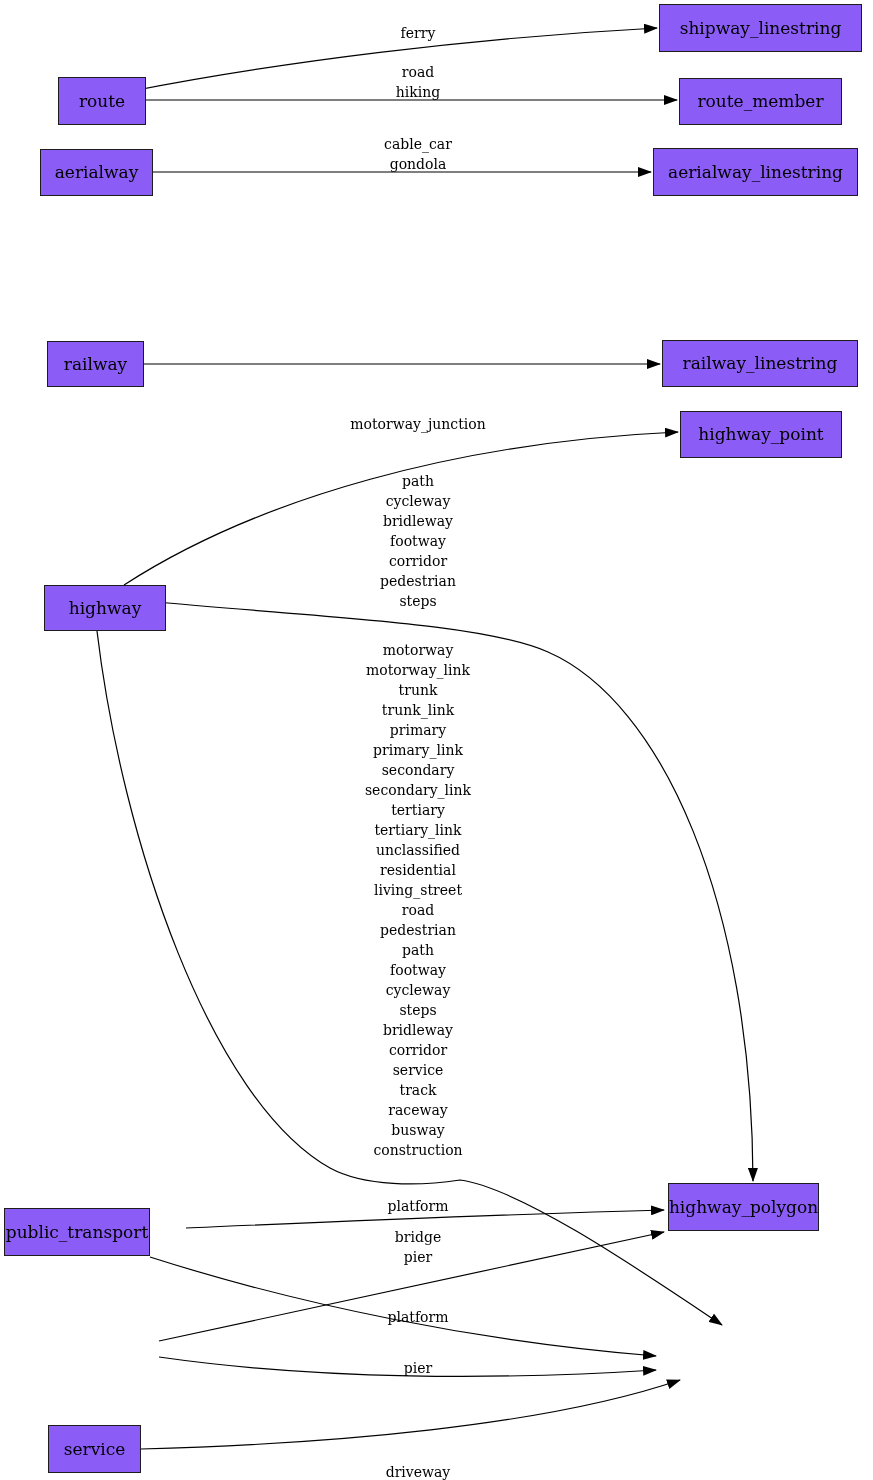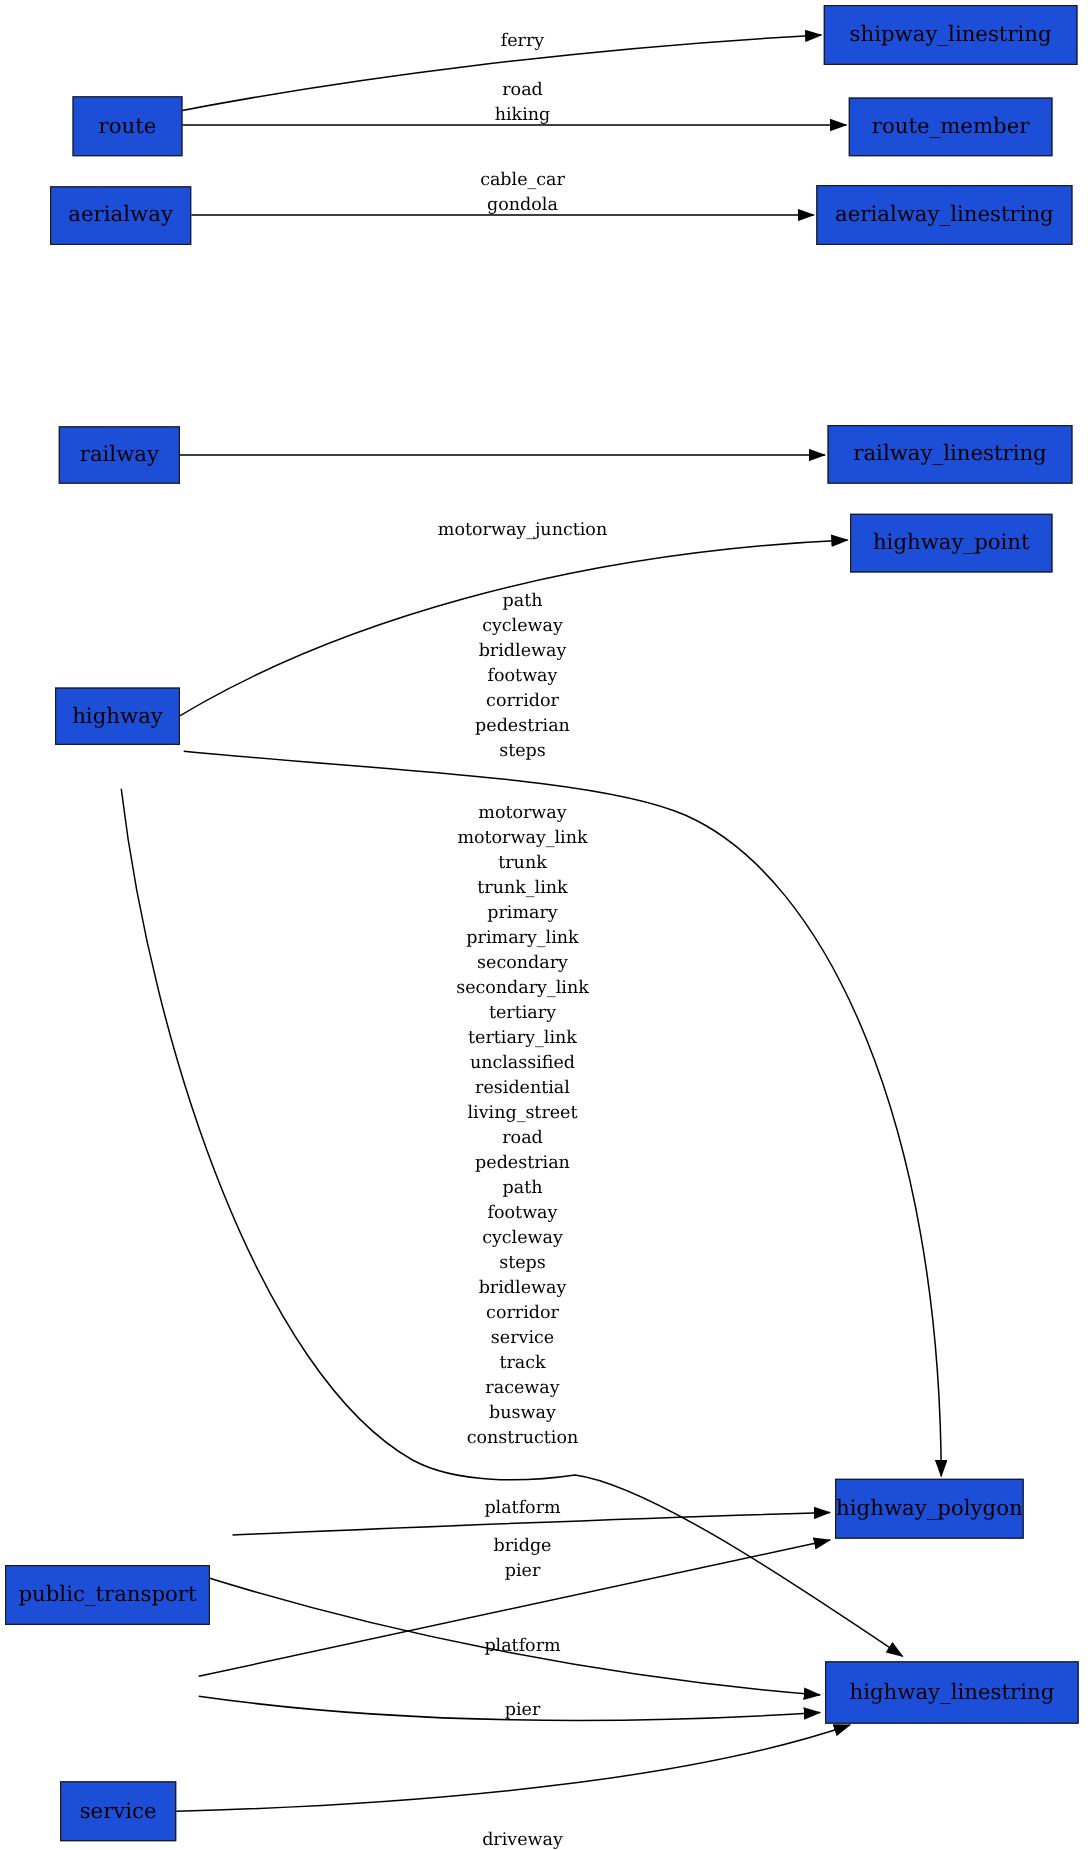--- a/index.html
+++ b/index.html
@@ -25,21 +25,21 @@
   }
   .edges-svg path {
     fill: none;
     stroke: #000000;
     stroke-width: 1.2;
   }
   .node {
     position: absolute;
     box-sizing: border-box;
     border: 1.5px solid #1c1c1c;
-    background: #1d4ed8;
+    background: #8b5cf6;
     display: flex;
     align-items: center;
     justify-content: center;
     font-size: 17px;
     white-space: nowrap;
     line-height: 1;
   }
   .edge-label {
     position: absolute;
     transform: translateX(-50%);
@@ -70,31 +70,30 @@
     <path d="M 186,1228 C 350,1221 510,1214 664,1210" marker-end="url(#arrow)"></path>
     <path d="M 150,1257 C 300,1305 480,1342 656,1356" marker-end="url(#arrow)"></path>
     <path d="M 159,1341 C 330,1305 500,1268 664,1232" marker-end="url(#arrow)"></path>
     <path d="M 159,1357 C 320,1380 500,1380 656,1370" marker-end="url(#arrow)"></path>
     <path d="M 141,1449 C 330,1444 545,1426 680,1380" marker-end="url(#arrow)"></path>
   </svg>
 
   <div class="node" style="left:58px;top:77px;width:88px;height:48px">route</div>
   <div class="node" style="left:40px;top:149px;width:113px;height:47px">aerialway</div>
   <div class="node" style="left:47px;top:341px;width:97px;height:46px">railway</div>
-  <div class="node" style="left:44px;top:550px;width:100px;height:46px">highway</div>
-  <div class="node" style="left:4px;top:1252px;width:164px;height:48px">public_transport</div>
+  <div class="node" style="left:44px;top:585px;width:122px;height:46px">highway</div>
+  <div class="node" style="left:4px;top:1208px;width:146px;height:48px">public_transport</div>
   <div class="node" style="left:48px;top:1425px;width:93px;height:48px">service</div>
 
   <div class="node" style="left:659px;top:4px;width:203px;height:48px">shipway_linestring</div>
   <div class="node" style="left:679px;top:78px;width:163px;height:47px">route_member</div>
   <div class="node" style="left:653px;top:148px;width:205px;height:48px">aerialway_linestring</div>
   <div class="node" style="left:680px;top:411px;width:162px;height:47px">highway_point</div>
   <div class="node" style="left:662px;top:340px;width:196px;height:47px">railway_linestring</div>
   <div class="node" style="left:668px;top:1183px;width:151px;height:48px">highway_polygon</div>
-  <div class="node" style="left:660px;top:1329px;width:203px;height:50px">highway_linestring</div>
 
   <div class="edge-label" style="left:418px;top:23px">ferry</div>
   <div class="edge-label" style="left:418px;top:62px">road
 hiking</div>
   <div class="edge-label" style="left:418px;top:134px">cable_car
 gondola</div>
   <div class="edge-label" style="left:418px;top:414px">motorway_junction</div>
   <div class="edge-label" style="left:418px;top:471px">path
 cycleway
 bridleway

